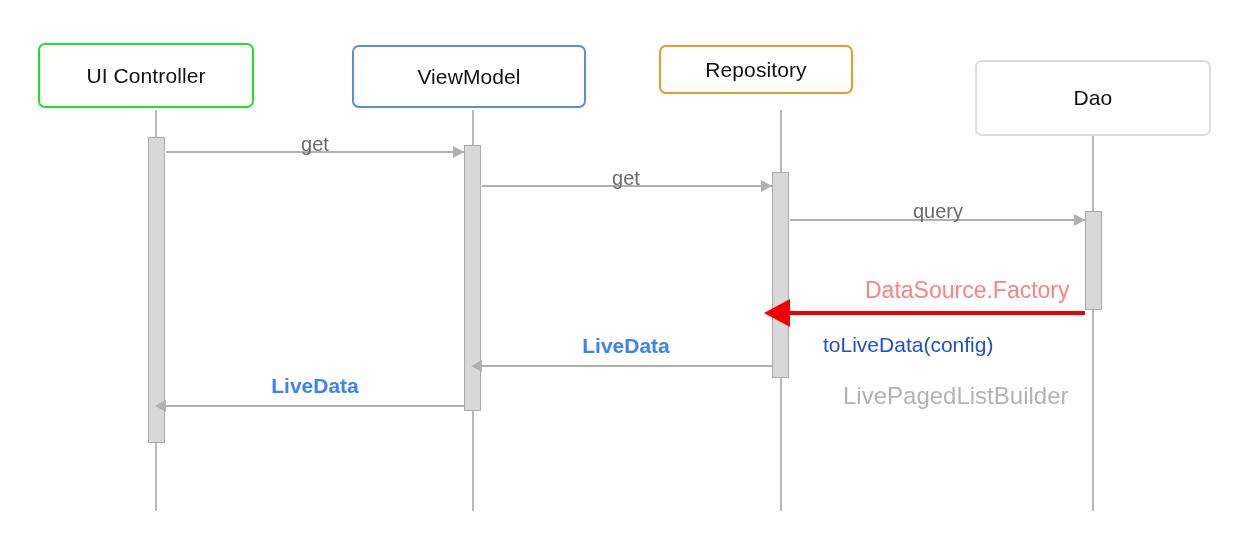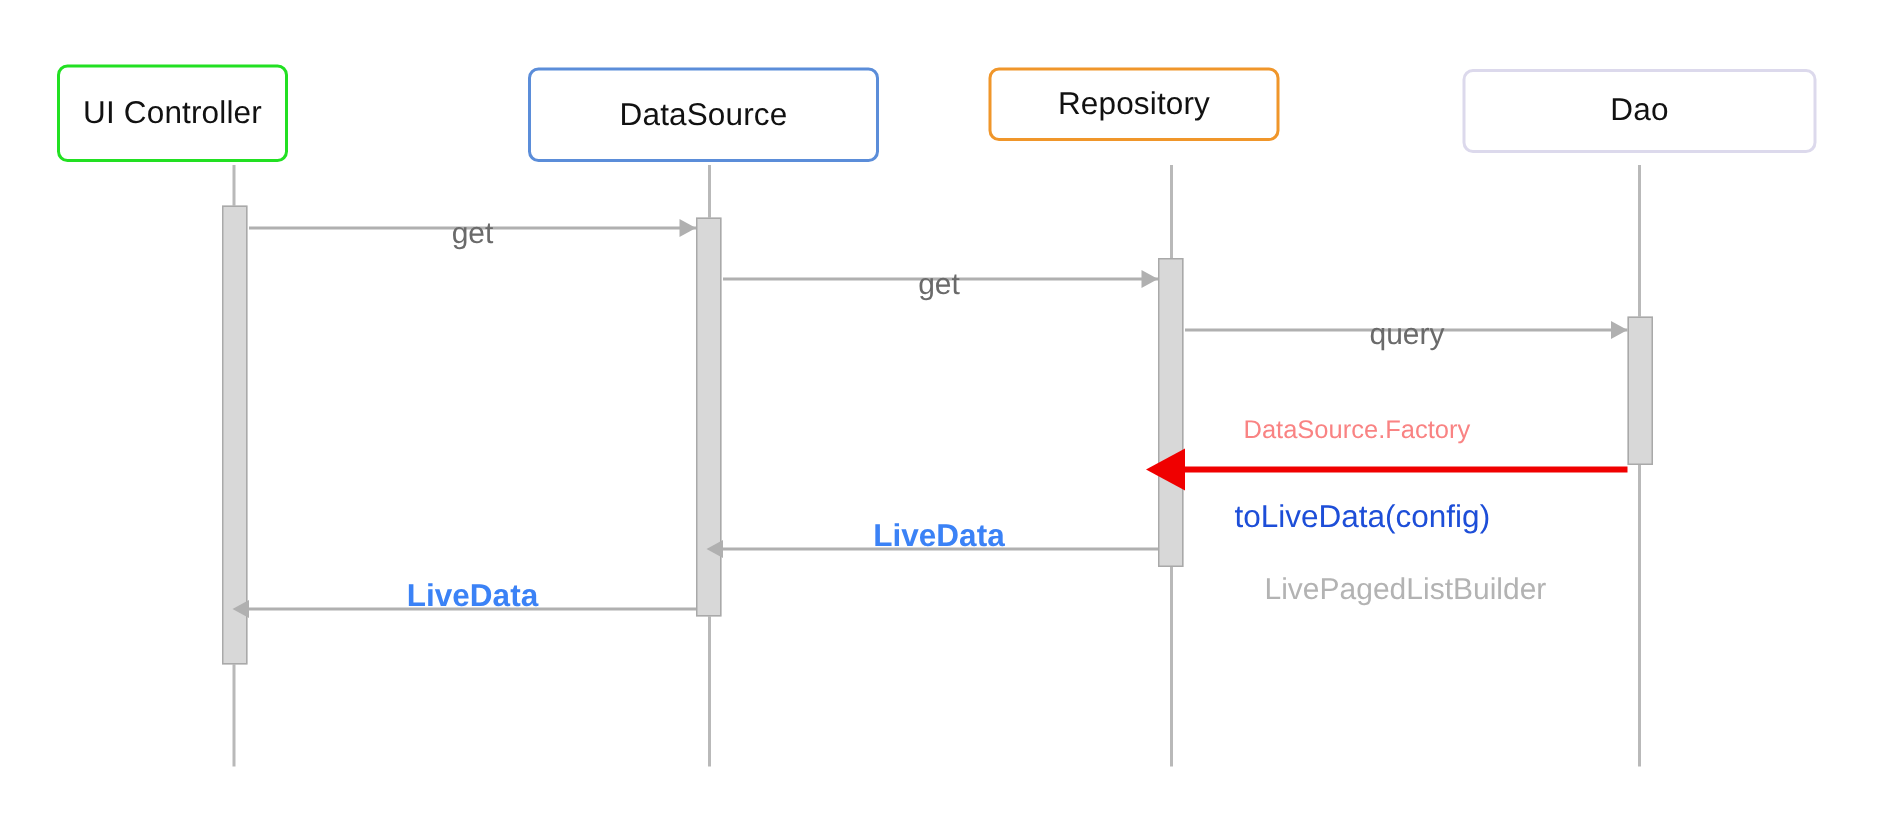--- a/index.html
+++ b/index.html
@@ -80,45 +80,45 @@
   .arrow-head.left.big {
     border-top: 14px solid transparent;
     border-bottom: 14px solid transparent;
     border-right: 26px solid #f00000;
   }
 
   .msg-label {
     position: absolute;
     white-space: nowrap;
     transform: translateX(-50%);
-    margin-top: 12px;
   }
   .msg-label.gray {
     color: #6a6a6a;
     font-size: 20px;
   }
   .msg-label.bold-black {
     color: #3b82f6;
     font-size: 21px;
     font-weight: bold;
   }
 
   
   .annot {
     position: absolute;
     white-space: nowrap;
   }
   .annot.salmon {
-    font-size: 17px;
+    font-size: 23px;
+    margin-left: 36px;
   }
   .annot.dark {
     font-size: 21px;
   }
   .annot.light {
-    font-size: 20px;
+    font-size: 24px;
   }
 </style>
 </head>
 <body>
 
 <div id="canvas" style="width: 1251px; height: 543px; background: rgb(255, 255, 255);">
   <div id="lifelines-layer">
       <div class="lifeline" style="left: 155px; top: 110px; height: 401px; background: rgb(185, 185, 185);"></div>
       <div class="lifeline" style="left: 472px; top: 110px; height: 401px; background: rgb(185, 185, 185);"></div>
       <div class="lifeline" style="left: 780px; top: 110px; height: 401px; background: rgb(185, 185, 185);"></div>
@@ -148,26 +148,26 @@
       <div class="msg-line" style="left: 166px; width: 298px; top: 405.2px; background: rgb(176, 176, 176);"></div>
       <div class="arrow-head left" style="top: 400px; left: 155px; border-right-color: rgb(176, 176, 176);"></div>
       <div class="msg-label bold-black" style="left: 315px; top: 374px;">LiveData</div>
     </div>
   <div id="annotations-layer">
       <div class="annot salmon" style="left: 829px; top: 277px; color: rgb(249, 131, 131);">DataSource.Factory</div>
       <div class="annot dark" style="left: 823px; top: 333px; color: #1d4ed8;">toLiveData(config)</div>
       <div class="annot light" style="left: 843px; top: 382px; color: rgb(179, 179, 179);">LivePagedListBuilder</div>
     </div>
   <div id="participants-layer">
-      <div class="participant" style="left: 38px; top: 43px; width: 154px; height: 65px; border-color: rgb(34, 224, 34);">
+      <div class="participant" style="left: 38px; top: 43px; width: 216px; height: 65px; border-color: rgb(34, 224, 34);">
         <span class="plabel">UI Controller</span>
       </div>
       <div class="participant" style="left: 352px; top: 45px; width: 234px; height: 63px; border-color: rgb(91, 141, 217);">
-        <span class="plabel">DataSource</span>
+        <span class="plabel">ViewModel</span>
       </div>
       <div class="participant" style="left: 659px; top: 45px; width: 194px; height: 49px; border-color: rgb(240, 150, 42);">
         <span class="plabel">Repository</span>
       </div>
-      <div class="participant" style="left: 975px; top: 46px; width: 236px; height: 56px; border-color: rgb(220, 217, 236);">
+      <div class="participant" style="left: 975px; top: 60px; width: 236px; height: 76px; border-color: rgb(220, 217, 236);">
         <span class="plabel">Dao</span>
       </div>
     </div>
 </div>
 
 </body></html>

